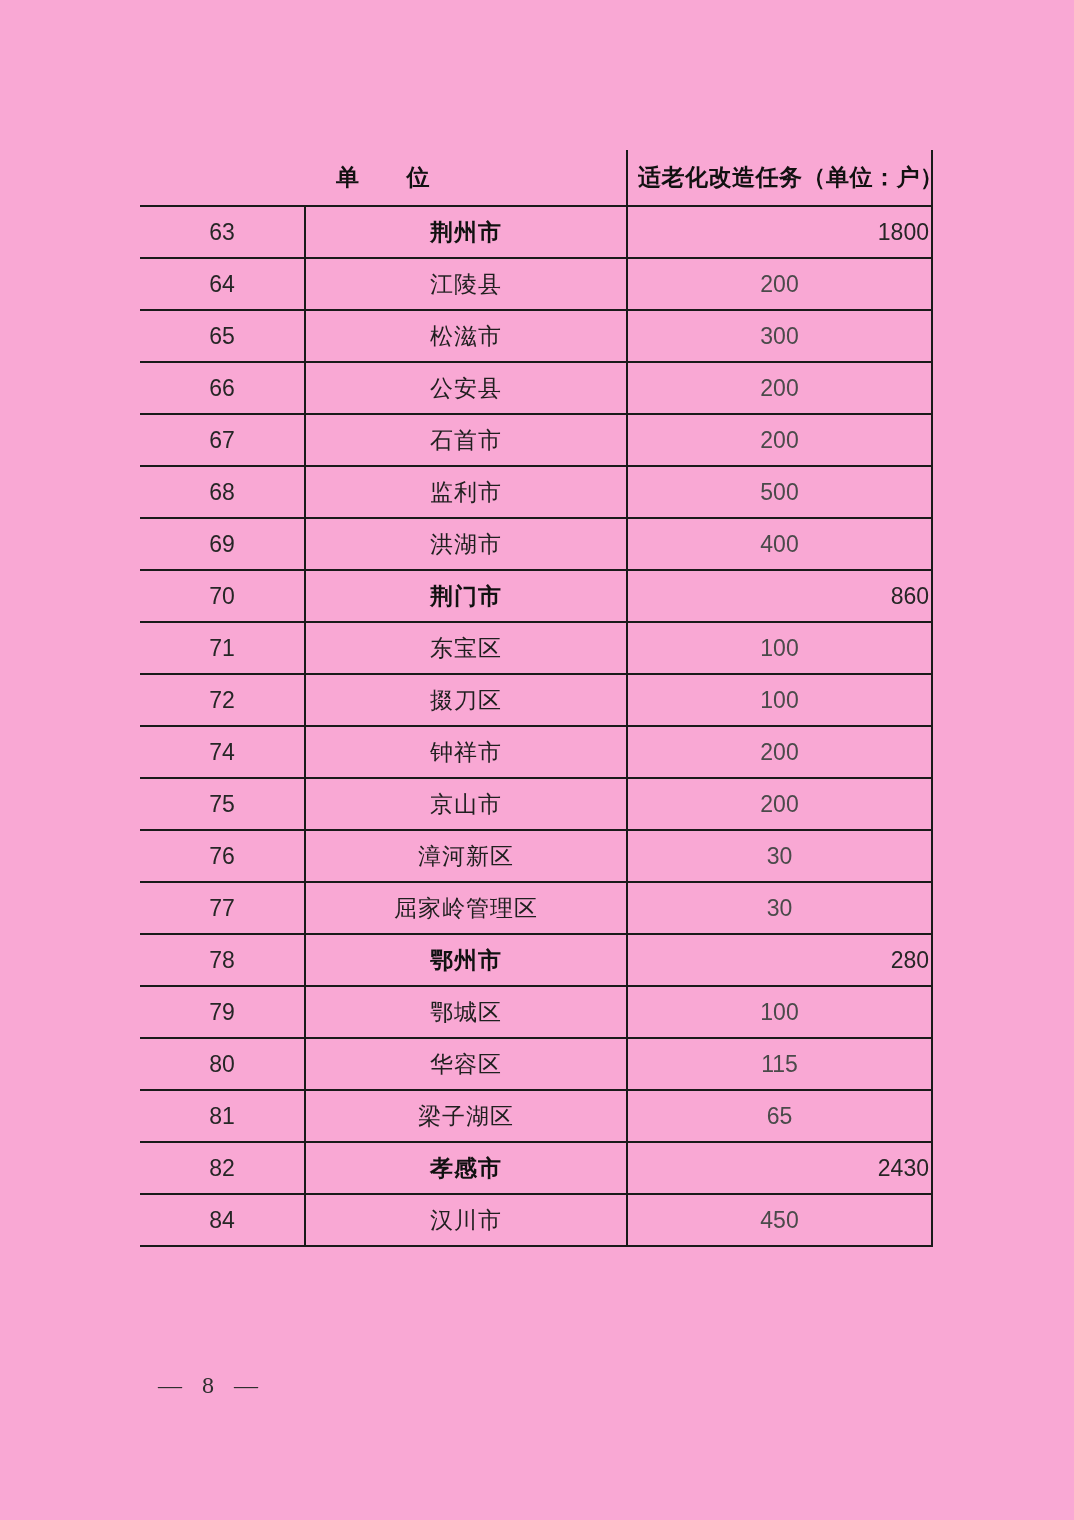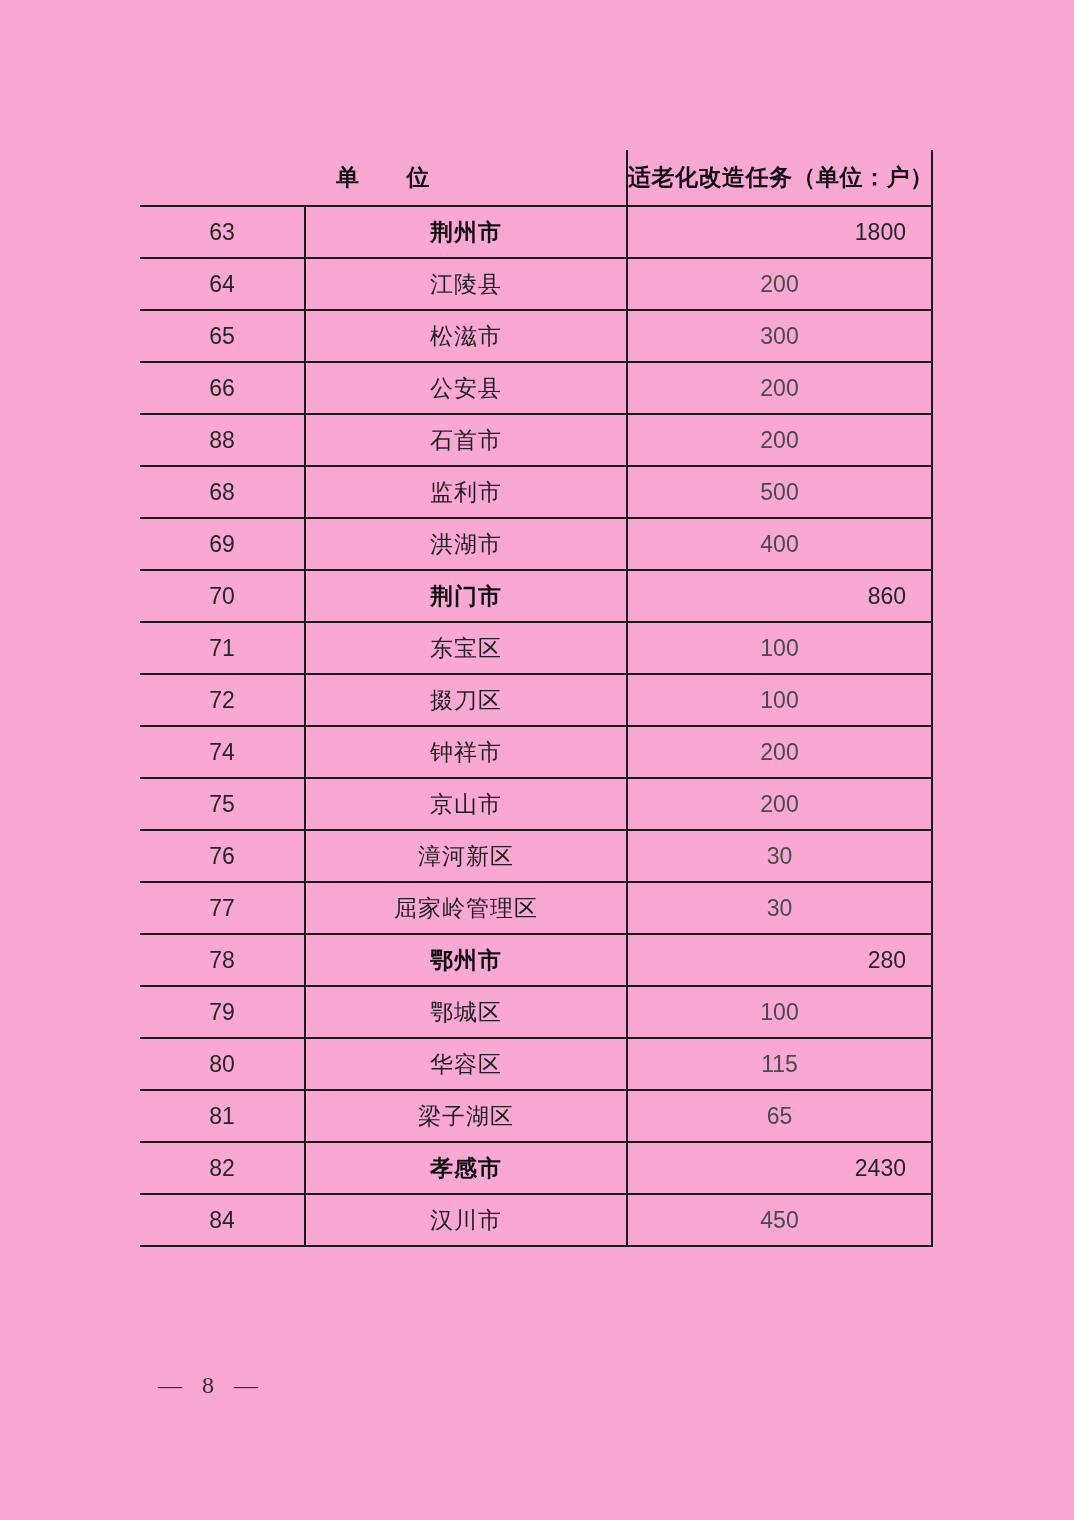--- a/index.html
+++ b/index.html
@@ -37,20 +37,21 @@
     vertical-align: middle;
     padding: 0;
     font-family: "Liberation Sans", sans-serif;
     color: #111111;
     letter-spacing: 0.5px;
     white-space: nowrap;
   }
   thead th.h-task {
     border-left: 2px solid #1a1a1a;
     border-right: 2px solid #1a1a1a;
+    padding-left: 10px;
   }
 
   tbody td {
     height: 50px;
     border-bottom: 2px solid #1a1a1a;
     text-align: center;
     vertical-align: middle;
     padding: 0;
     font-size: 23px;
     overflow: hidden;
@@ -70,21 +71,21 @@
     border-right: 2px solid #1a1a1a;
     font-family: "Liberation Sans", sans-serif;
     color: #4a4a4a;
   }
   tbody tr.city td.col-name {
     font-weight: bold;
     color: #111111;
   }
   tbody tr.city td.col-value {
     text-align: right;
-    padding-right: 25px;
+    padding-right: 2px;
     color: #262626;
   }
   .pagenum {
     position: absolute;
     left: 158px;
     top: 1372px;
     font-size: 24px;
     color: #2e2e2e;
     font-family: "Liberation Serif", serif;
     letter-spacing: 7px;
@@ -123,21 +124,21 @@
           <td class="col-no">65</td>
           <td class="col-name">松滋市</td>
           <td class="col-value">300</td>
         </tr>
         <tr>
           <td class="col-no">66</td>
           <td class="col-name">公安县</td>
           <td class="col-value">200</td>
         </tr>
         <tr>
-          <td class="col-no">88</td>
+          <td class="col-no">67</td>
           <td class="col-name">石首市</td>
           <td class="col-value">200</td>
         </tr>
         <tr>
           <td class="col-no">68</td>
           <td class="col-name">监利市</td>
           <td class="col-value">500</td>
         </tr>
         <tr>
           <td class="col-no">69</td>

